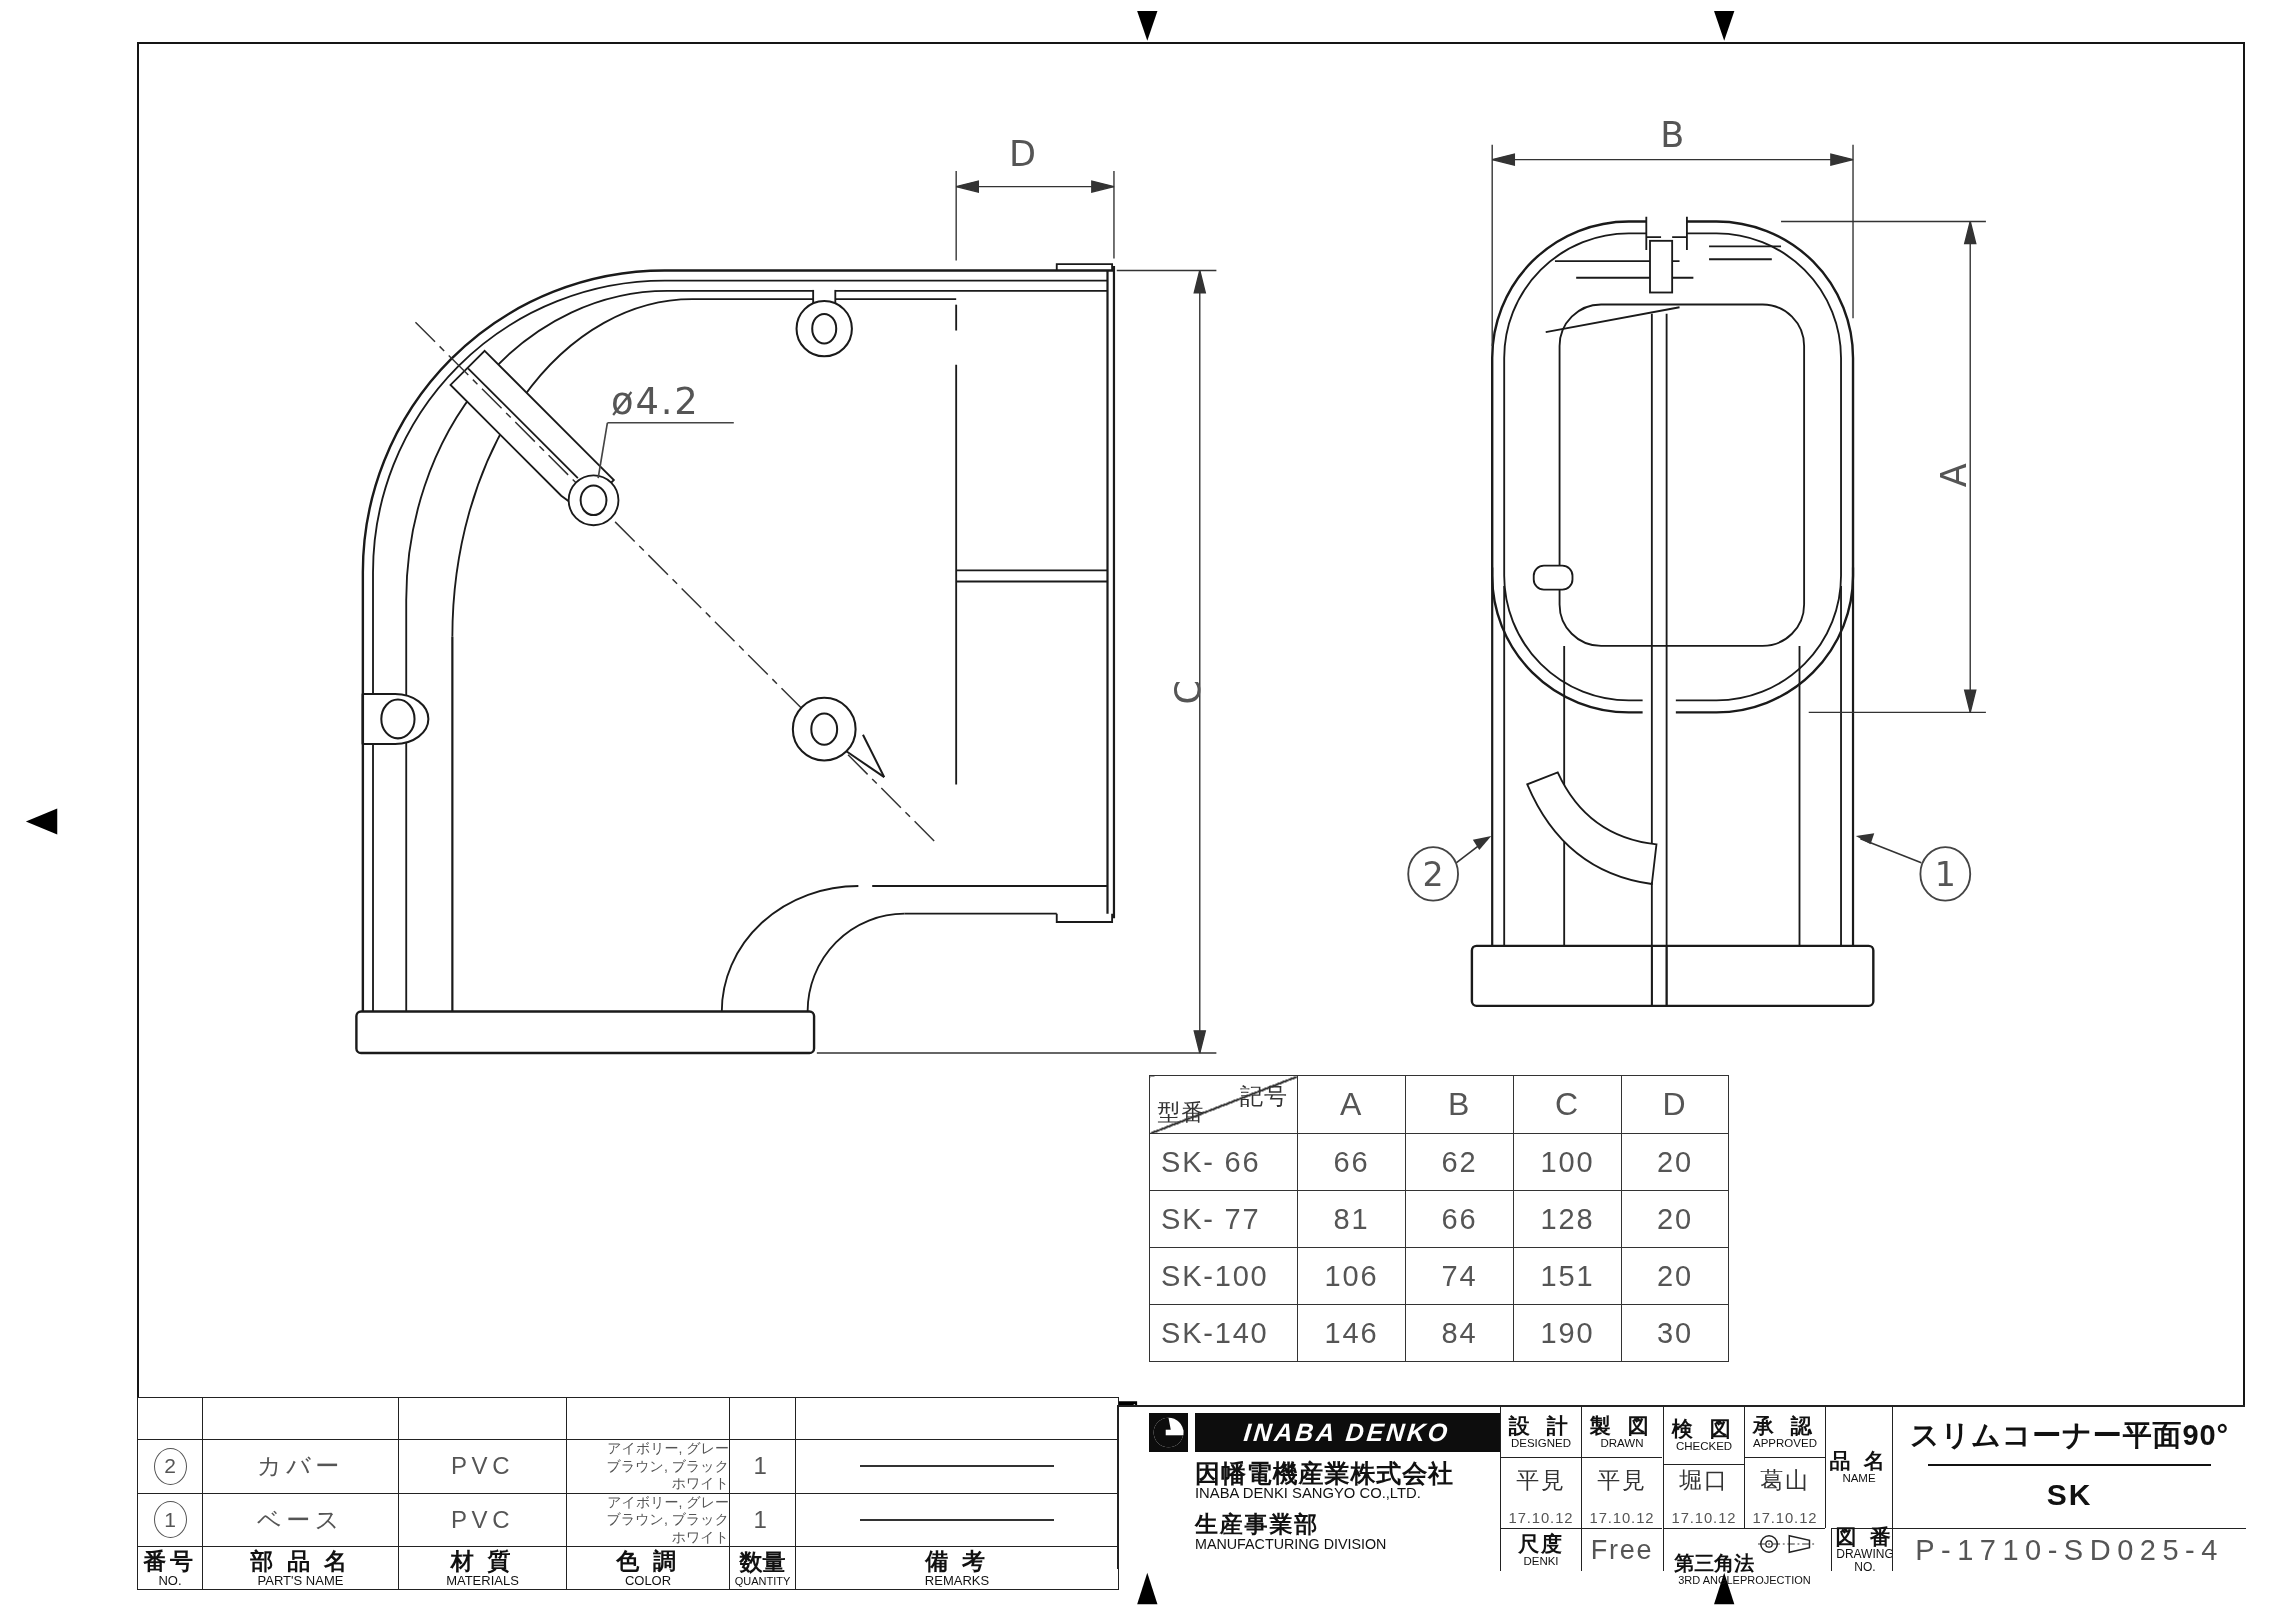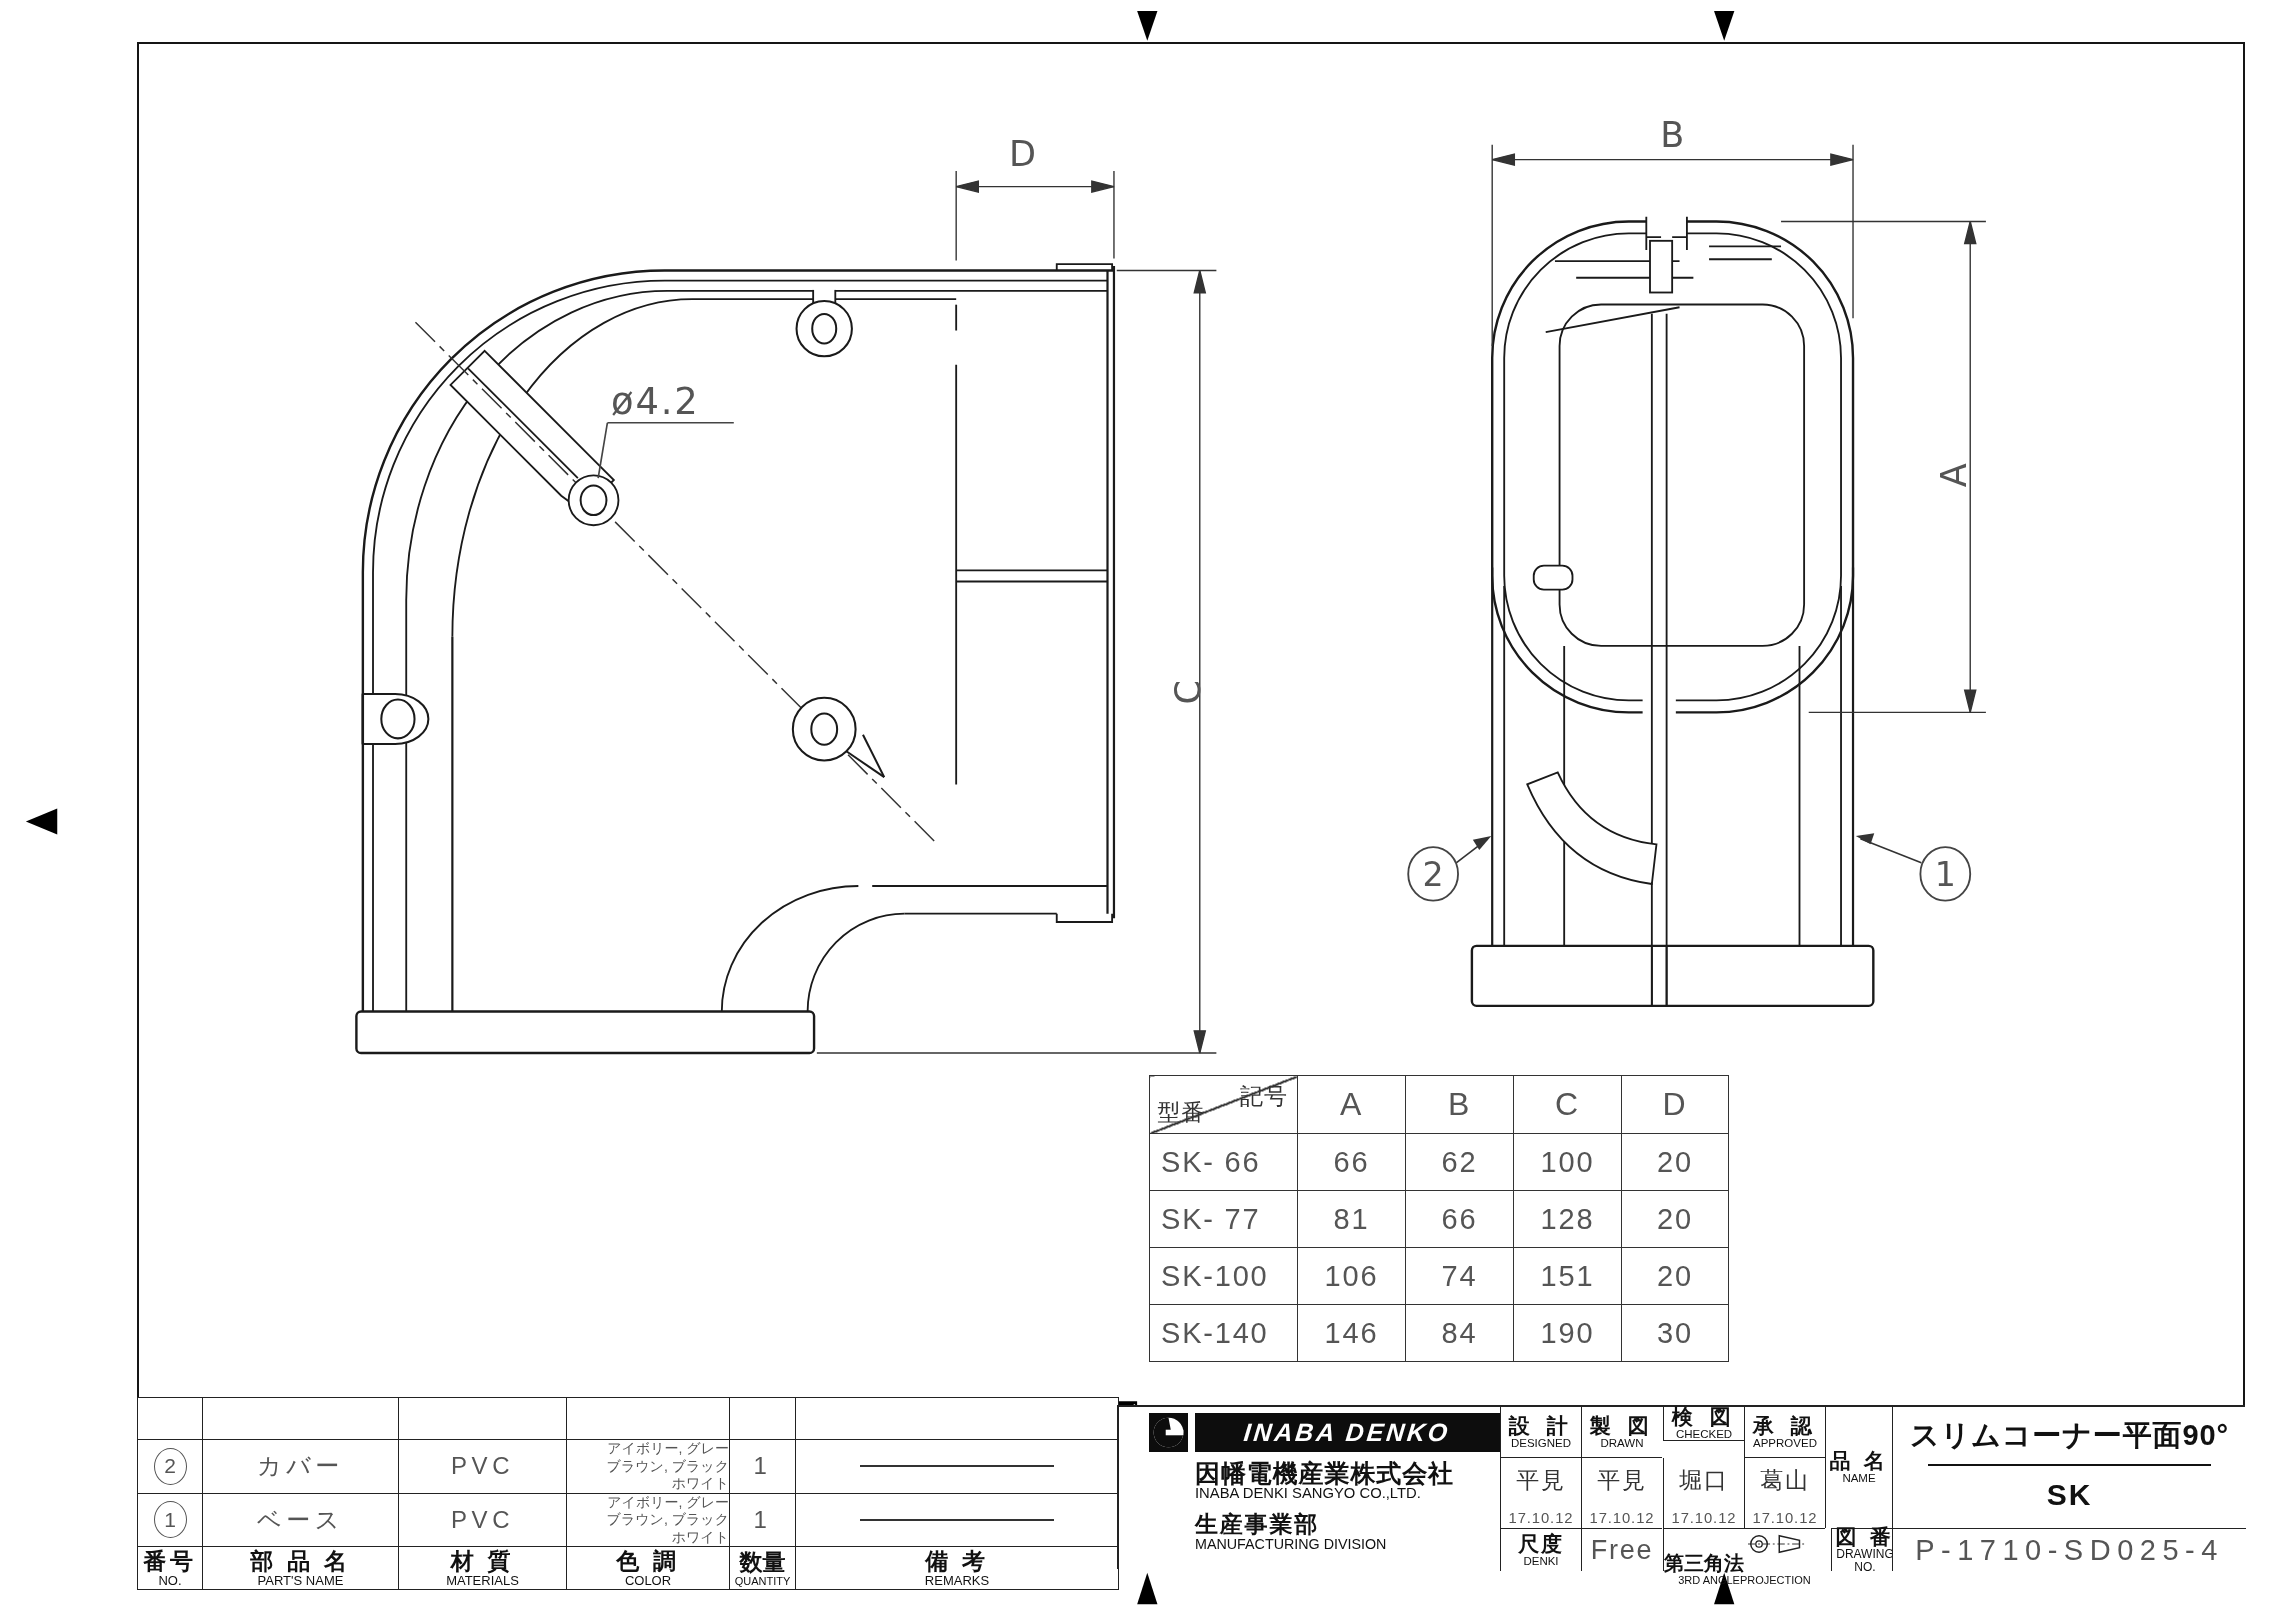--- a/index.html
+++ b/index.html
@@ -28,21 +28,21 @@
   #partstable .colors{font-size:14px;color:#555;white-space:pre-line;line-height:1.25;text-align:right;padding-left:25px;}
   .circnum{display:inline-flex;align-items:center;justify-content:center;width:31px;height:35px;
            border:1.8px solid #555;border-radius:50%;font-size:21px;color:#555;}
   .dashline{width:194px;border-top:2.3px solid #333;margin:0 auto;}
   
   #titleblock{left:1117px;top:1405px;width:1128px;height:164px;border-left:2.3px solid #222;border-top:2.3px solid #222;box-sizing:border-box;background:#fff;}
   .tb-cell{position:absolute;box-sizing:border-box;}
   .bL{border-left:1.8px solid #222;} .bT{border-top:1.8px solid #222;} .bB{border-bottom:1.8px solid #222;}
   .hdr-jp{font-size:21px;font-weight:bold;letter-spacing:5.5px;line-height:1.05;}
   .hdr-en{font-size:11.5px;line-height:1.1;}
-  .ctr{display:flex;flex-direction:column;justify-content:center;text-align:center;}
+  .ctr{display:flex;flex-direction:column;align-items:center;justify-content:center;text-align:center;}
   .nm{font-size:23px;color:#333;letter-spacing:1.8px;}
   .dt{font-size:14.8px;color:#555;letter-spacing:0.9px;}
   #logoband{background:#0d0d0d;color:#fff;display:flex;align-items:center;justify-content:center;}
   #logoband span{font-size:25px;font-weight:bold;font-style:italic;letter-spacing:2.8px;transform:skewX(-6deg);}
   .freetxt{font-size:27px;color:#555;letter-spacing:1.8px;}
   .dwgno{font-size:29px;color:#555;letter-spacing:6.5px;}
   .prodname{font-size:29px;font-weight:bold;letter-spacing:0.9px;}
   .prodcode{font-size:30px;font-weight:bold;letter-spacing:1.8px;}
   svg text{font-family:"DejaVu Sans","Liberation Sans",sans-serif;}
 </style>
@@ -361,21 +361,21 @@
   <div class="tb-cell" style="left:76px;top:129px;width:314px;height:18.5px;font-size:14.3px;">MANUFACTURING DIVISION</div>
 
   <div class="tb-cell ctr bL bB" style="left:381px;top:0;width:81px;height:51px;">
     <div class="hdr-jp">設 計</div>
       <div class="hdr-en">DESIGNED</div>
   </div>
   <div class="tb-cell ctr bL bB" style="left:462px;top:0;width:81px;height:51px;">
     <div class="hdr-jp">製 図</div>
       <div class="hdr-en">DRAWN</div>
   </div>
-  <div class="tb-cell ctr bL bB" style="left:544px;top:0;width:81px;height:34px;">
+  <div class="tb-cell ctr bL bB" style="left:544px;top:0;width:81px;height:58px;">
     <div class="hdr-jp">検 図</div>
       <div class="hdr-en">CHECKED</div>
   </div>
   <div class="tb-cell ctr bL bB" style="left:625px;top:0;width:81px;height:51px;">
     <div class="hdr-jp">承 認</div>
       <div class="hdr-en">APPROVED</div>
   </div>
 
   <div class="tb-cell ctr bL" style="left:381px;top:51px;width:81px;height:70px;justify-content:space-between;padding:7.4px 0 1.8px;">
     <div class="nm">平見</div>

